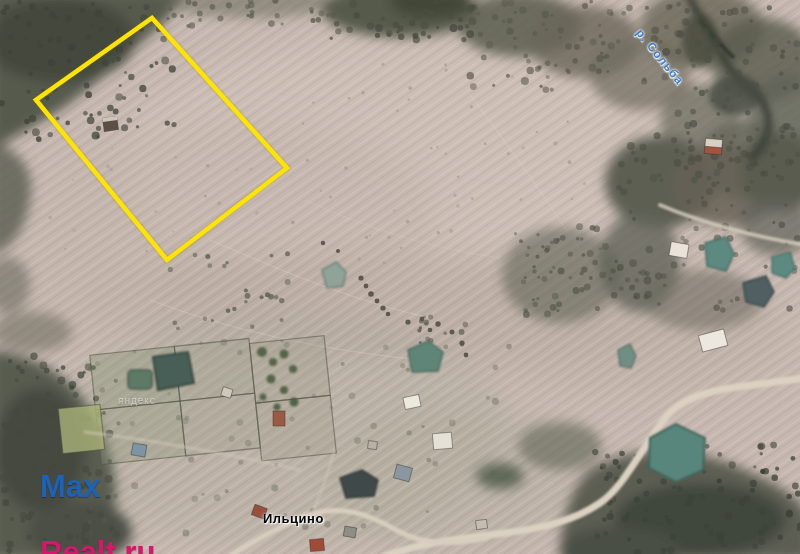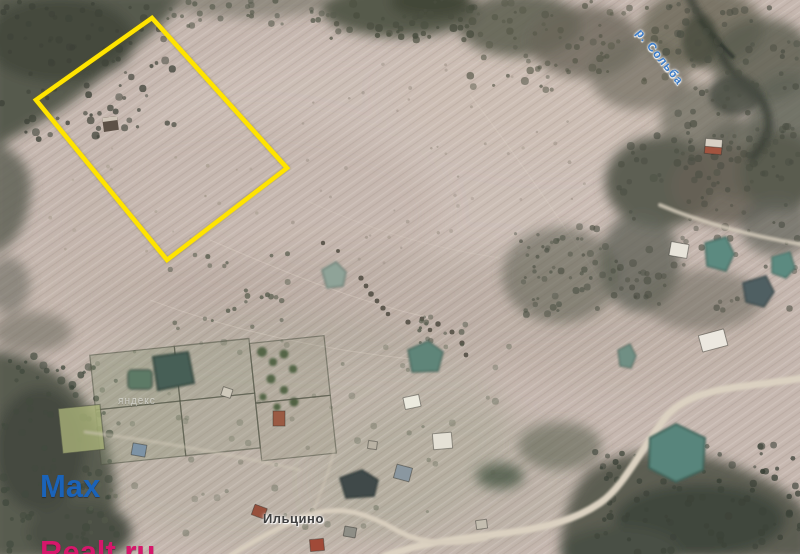--- a/index.html
+++ b/index.html
@@ -11,21 +11,21 @@
   .stage svg{position:absolute;left:0;top:0;display:block;}
   .label{position:absolute;white-space:nowrap;pointer-events:none;}
   .river-label{
     left:644px;top:26px;
     transform:rotate(51deg);transform-origin:0 0;
     font-size:12px;font-weight:bold;color:#3f7ec9;letter-spacing:1px;
     text-shadow:0 0 2px #fff,0 0 3px #fff,1px 1px 1px rgba(255,255,255,.9);
   }
   .village-label{
     left:263px;top:511px;
-    font-size:13px;font-weight:bold;color:#404040;letter-spacing:.5px;
+    font-size:13px;font-weight:bold;color:#000000;letter-spacing:.5px;
     text-shadow:0 0 2px rgba(255,255,255,.95),0 0 4px rgba(255,255,255,.8),1px 1px 1px rgba(255,255,255,.9);
   }
   .provider-label{
     left:103px;top:395px;
     font-size:10px;color:rgba(255,255,255,.5);letter-spacing:1px;
     text-shadow:0 1px 1px rgba(60,60,50,.3);
     margin-left:15px;
   }
   .watermark{
     position:absolute;left:40px;top:472px;line-height:.96;

